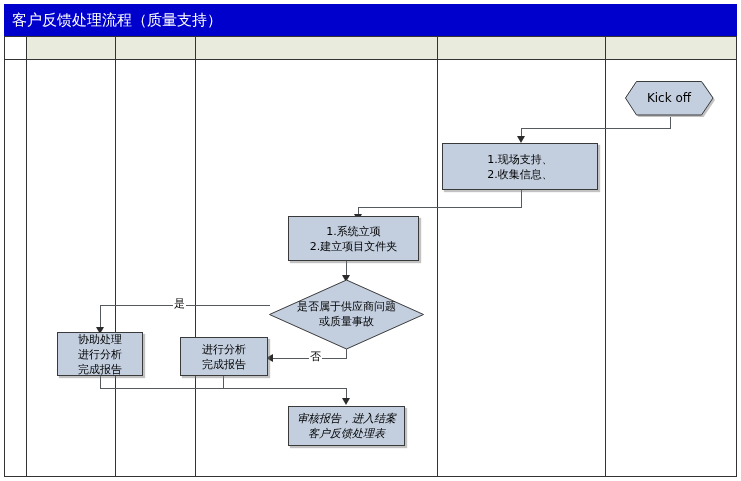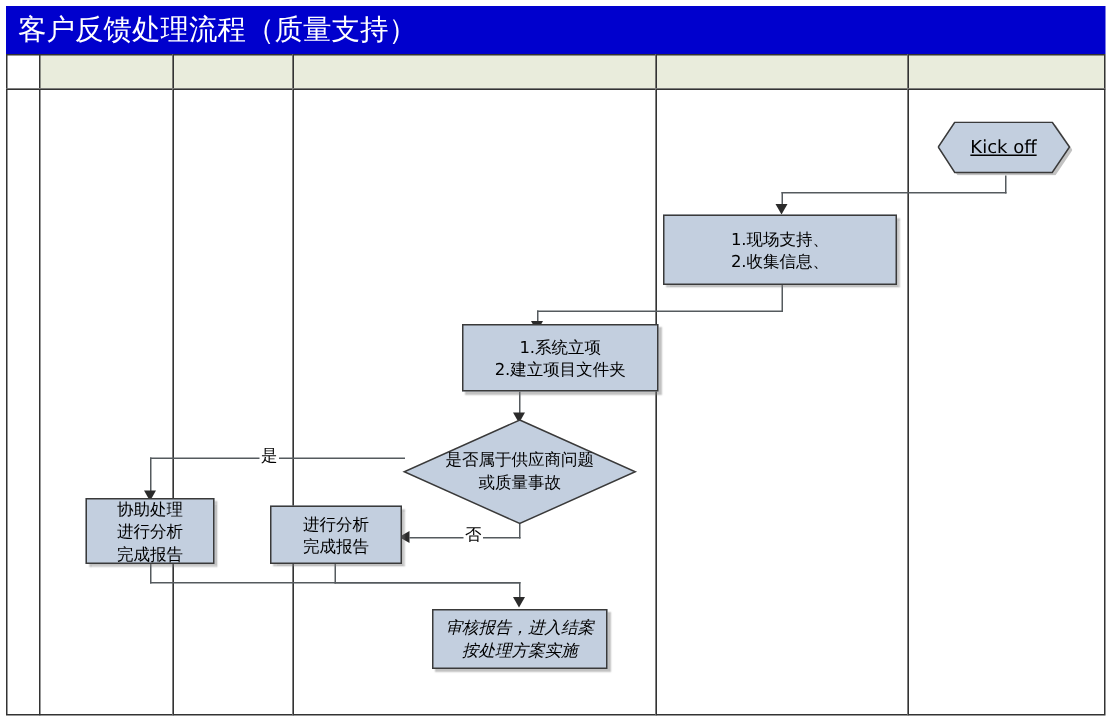--- a/index.html
+++ b/index.html
@@ -25,21 +25,21 @@
     top: 4px;
     width: 733px;
     height: 32px;
     background: #0000cd;
     box-sizing: border-box;
   }
   #title-text {
     position: absolute;
     left: 8px;
     top: 4px;
-    font-size: 19px;
+    font-size: 15px;
     line-height: 24px;
     color: #ffffff;
     white-space: nowrap;
     letter-spacing: 0px;
   }
 
   
   .lane-cell {
     position: absolute;
     box-sizing: border-box;
@@ -190,35 +190,35 @@
 
   <div class="conn conn-v" style="left:100px; top:376px; height:13px;"></div>
   <div class="conn conn-h" style="left:100px; top:388px; width:246px;"></div>
   <div class="conn conn-v" style="left:346px; top:388px; height:11px;"></div>
 
   <div class="conn conn-v" style="left:223px; top:376px; height:13px;"></div>
   <div class="conn conn-h" style="left:223px; top:388px; width:124px;"></div>
   <div class="arrow-down" style="left:342px; top:398px;"></div>
 
   <div class="hexagon-shadow" style="left:627px; top:83px; width:88px; height:34px;"></div>
-  <div class="hexagon" style="left:625px; top:81px; width:88px; height:34px;text-decoration:underline;">
+  <div class="hexagon" style="left:625px; top:81px; width:88px; height:34px;">
     <span>Kick off</span>
   </div>
   <svg class="hexagon-border" style="left:625px; top:81px;" width="89" height="35">
     <polygon points="11.5,0.5 76.5,0.5 88,17 76.5,34 11.5,34 0.5,17" fill="none" stroke="#3a3a3a" stroke-width="1"></polygon>
   </svg>
 
   <div class="node" style="left:442px; top:143px; width:156px; height:47px;">
     <div class="lines">
       <div>1.现场支持、</div>
       <div>2.收集信息、</div>
     </div>
   </div>
 
-  <div class="node" style="left:308px; top:216px; width:131px; height:45px;">
+  <div class="node" style="left:288px; top:216px; width:131px; height:45px;">
     <div class="lines">
       <div>1.系统立项</div>
       <div>2.建立项目文件夹</div>
     </div>
   </div>
 
   <div class="diamond-wrap" style="left:268px; top:279px; width:157px; height:71px;">
     <svg width="157" height="71">
       <polygon points="78.5,1 155.5,35.5 78.5,70 1.5,35.5" fill="#c3cfdf" stroke="#3a3a3a" stroke-width="1"></polygon>
     </svg>
@@ -239,20 +239,20 @@
   <div class="node" style="left:180px; top:337px; width:88px; height:39px;">
     <div class="lines">
       <div>进行分析</div>
       <div>完成报告</div>
     </div>
   </div>
 
   <div class="node" style="left:288px; top:406px; width:117px; height:40px;font-style:italic;">
     <div class="lines">
       <div>审核报告，进入结案</div>
-      <div>按处理方案实施</div>
+      <div>客户反馈处理表</div>
     </div>
   </div>
 
   <div class="edge-label" style="left:173px; top:297px;">是</div>
   <div class="edge-label" style="left:309px; top:350px;">否</div>
 
 </div>
 
 </body></html>

